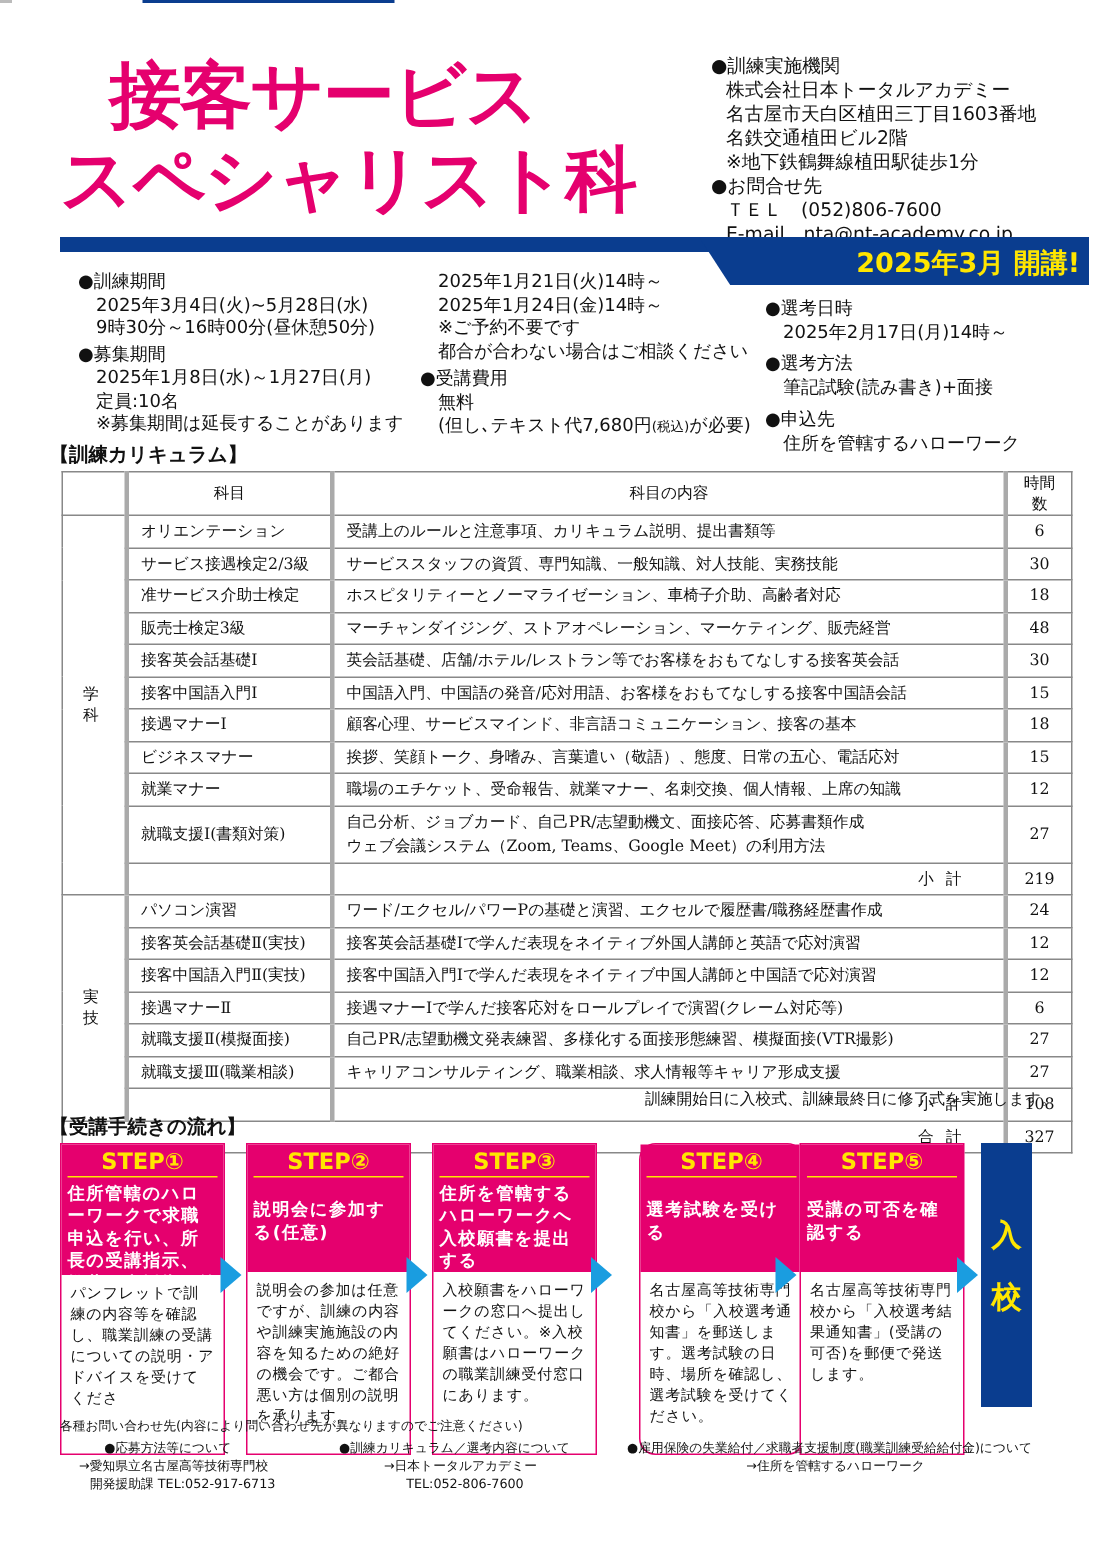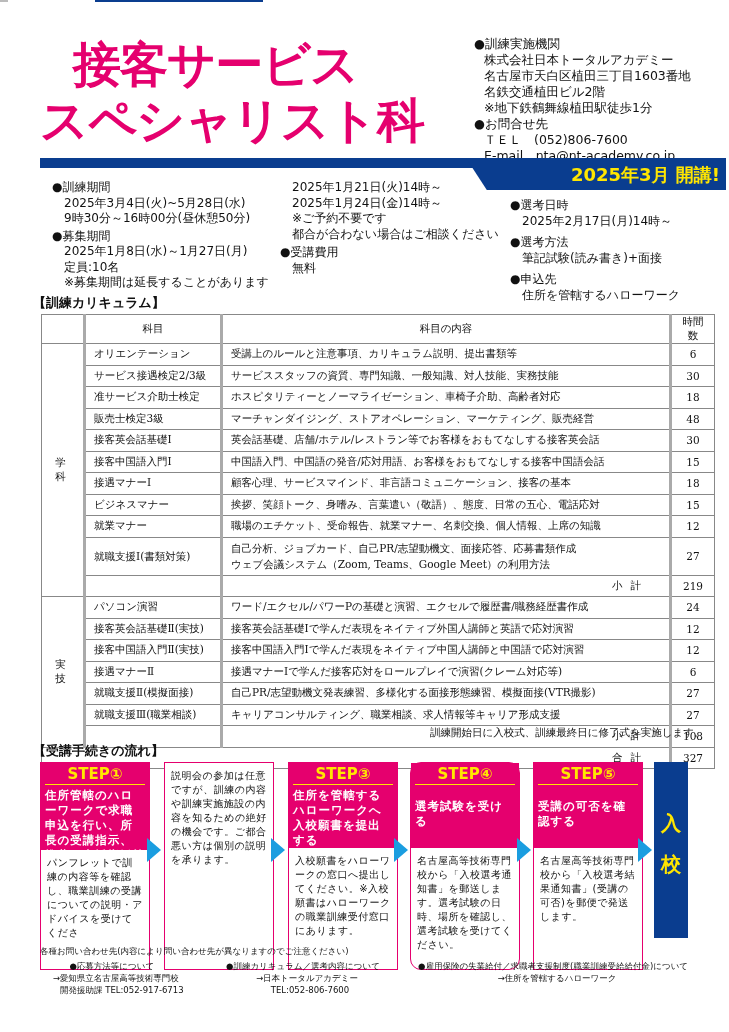--- a/index.html
+++ b/index.html
@@ -90,20 +90,21 @@
   <div class="ln">※募集期間は延長することがあります</div>
 </div>
 
 <div class="blk" style="left:280px; top:180px;">
   <div class="ln">2025年1月21日(火)14時～</div>
   <div class="ln">2025年1月24日(金)14時～</div>
   <div class="ln">※ご予約不要です</div>
   <div class="ln">都合が合わない場合はご相談ください</div>
   <div class="hd" style="margin-top:3px">●受講費用</div>
   <div class="ln">無料</div>
+  <div class="ln"><span>(但し､テキスト代7,680円</span><span class="tiny">(税込)</span><span>が必要)</span></div>
 </div>
 
 <div class="blk" style="left:510px; top:198px;">
   <div class="hd">●選考日時</div>
   <div class="ln">2025年2月17日(月)14時～</div>
   <div class="hd" style="margin-top:6px">●選考方法</div>
   <div class="ln">筆記試験(読み書き)+面接</div>
   <div class="hd" style="margin-top:6px">●申込先</div>
   <div class="ln">住所を管轄するハローワーク</div>
 </div>
@@ -226,34 +227,38 @@
 <div class="step s1" style="left:40px;">
   <div class="top">
     <div class="lbl">STEP①</div>
     <div class="ttl">住所管轄のハローワークで求職申込を行い、所長の受講指示、推薦、支援指示等を受ける</div>
   </div>
   <div class="body">パンフレットで訓練の内容等を確認し、職業訓練の受講についての説明・アドバイスを受けてくださ</div>
 </div>
 <div class="arrow" style="left:147px;"></div>
 
 <div class="step" style="left:164px;">
+  <div class="top">
+    <div class="lbl">STEP②</div>
+    <div class="ttl mid">説明会に参加する(任意)</div>
+  </div>
   <div class="body">説明会の参加は任意ですが、訓練の内容や訓練実施施設の内容を知るための絶好の機会です。ご都合悪い方は個別の説明を承ります。</div>
 </div>
 <div class="arrow" style="left:271px;"></div>
 
 <div class="step" style="left:288px;">
   <div class="top">
     <div class="lbl">STEP③</div>
     <div class="ttl">住所を管轄するハローワークへ入校願書を提出する</div>
   </div>
   <div class="body">入校願書をハローワークの窓口へ提出してください。※入校願書はハローワークの職業訓練受付窓口にあります。</div>
 </div>
 <div class="arrow" style="left:394px;"></div>
 
-<div class="step" style="left:410px;border-radius:11px;">
+<div class="step" style="left:426px;border-radius:11px;">
   <div class="top">
     <div class="lbl">STEP④</div>
     <div class="ttl mid">選考試験を受ける</div>
   </div>
   <div class="body">名古屋高等技術専門校から「入校選考通知書」を郵送します。選考試験の日時、場所を確認し、選考試験を受けてください。</div>
 </div>
 <div class="arrow" style="left:517px;"></div>
 
 <div class="step" style="left:533px;">
   <div class="top">

